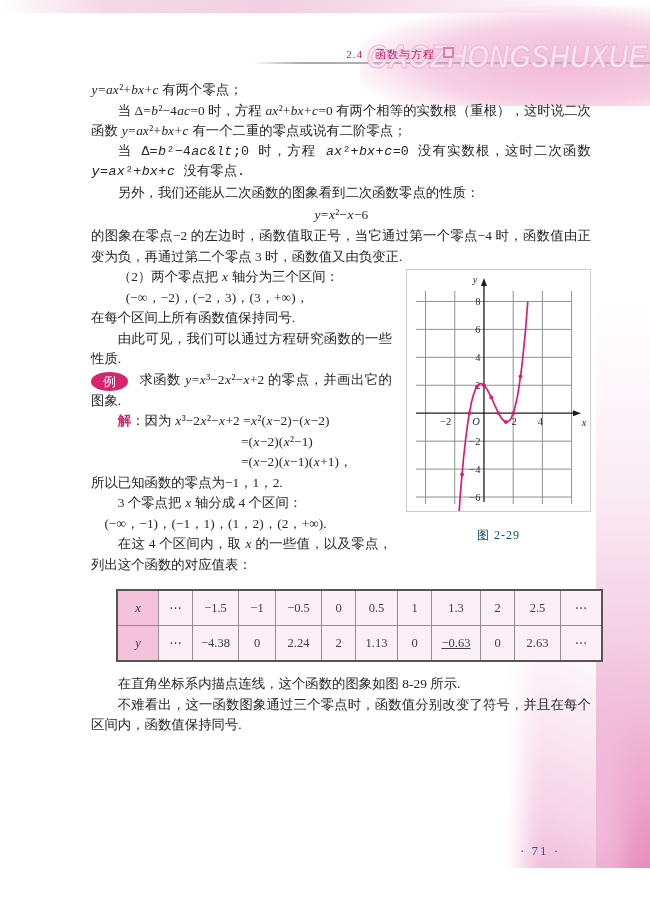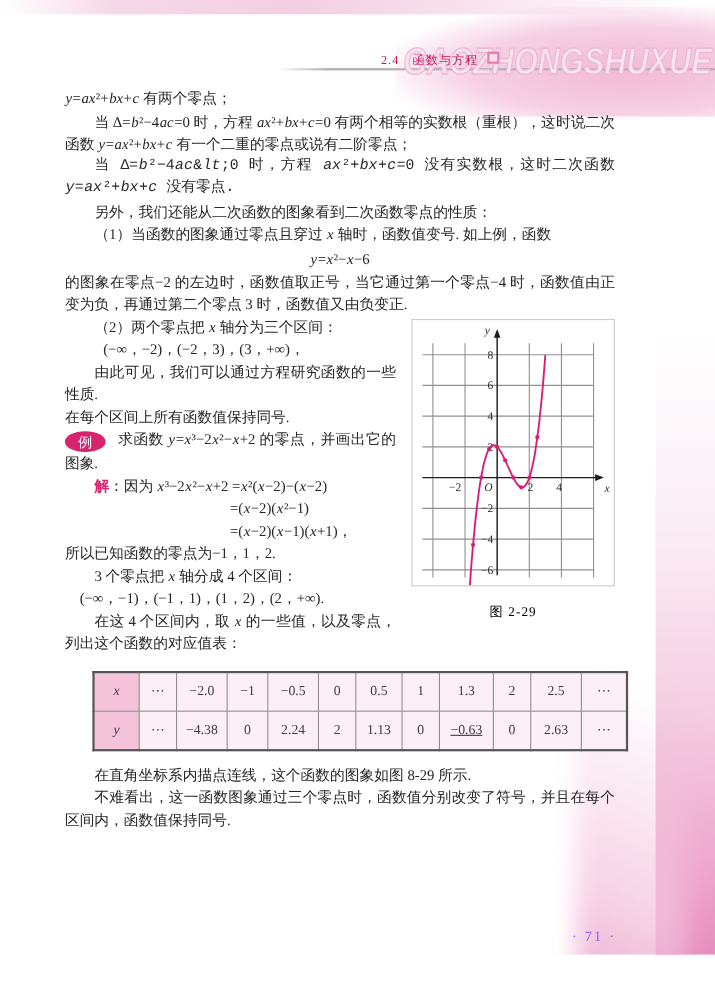--- a/index.html
+++ b/index.html
@@ -40,56 +40,56 @@
     background:linear-gradient(180deg, rgba(246,220,235,0) 0%, rgba(246,219,234,0.45) 28%,
       #f4cce1 58%, #eda3cb 82%, #e27fb4 100%);
   }
   .corner-soft{
     position:absolute; right:26px; top:600px; width:100px; height:312px;
     background:linear-gradient(205deg, rgba(246,215,232,0) 12%, rgba(243,198,222,0.75) 68%, rgba(236,162,202,0.9) 100%);
     filter:blur(11px); border-top-left-radius:70px;
   }
   
   .body{
-    position:absolute; left:59px; top:80px; width:500px;
+    position:absolute; left:91px; top:80px; width:500px;
     font-size:13.4px; line-height:20.5px; text-align:justify; color:#262626;
   }
   .para{margin:0;}
   .para.center{text-align:center; line-height:23px;}
   .v{font-style:italic; padding:0 0.5px;}
   .solve{color:#d6246e; font-weight:bold;}
   .badge{
     display:inline-block; background:#d6246e; color:#ffffff; width:37px; height:19px;
     line-height:19px; text-align:center; border-radius:50%; font-size:13px;
     margin-right:11px; vertical-align:-2px; text-indent:0;
   }
   
   .figbox{
     float:right; width:185px; margin:2px 0 10px 14px;
   }
   .fig-panel{
     width:183px; height:241px; border:1px solid #cccccc; background:#ffffff;
   }
   .fig-caption{
-    margin-top:13px; text-align:center; font-size:12px; color:#000000; letter-spacing:1px;
+    margin-top:13px; text-align:center; font-size:12px; color:#0c4a6e; letter-spacing:1px;
   }
   svg text{ font-family:"Liberation Serif","DejaVu Serif",serif; font-size:10.5px; fill:#2b2b2b; }
   svg text.it{ font-style:italic; }
   
   table.vals{
     clear:both; border-collapse:collapse; table-layout:fixed; width:462px;
     margin:14px 0 12px 25px; font-size:12.5px; color:#3d3d3d; border:2px solid #555555;
   }
   table.vals td{
     border:1px solid #8f8f8f; height:34px; text-align:center; background:#fcf0f6; padding:0;
   }
   table.vals td.hd{ background:#f4c3da; }
   
   .page-num{
-    position:absolute; left:520px; top:843px; font-size:13px; color:#8b5cf6; letter-spacing:2px;text-align:right;
+    position:absolute; left:520px; top:843px; font-size:13px; color:#0369a1; letter-spacing:2px;text-align:right;
   }
 </style>
 </head>
 <body>
 
 <div class="page">
 
   <div class="top-band"></div>
   <div class="header-glow"></div>
   <div class="right-band"></div>
@@ -99,21 +99,20 @@
   <div class="section-title">
     <span>2.4　函数与方程</span><span class="sq"></span>
   </div>
 
   <div class="body">
     <div>
         <div class="para"><i class="v">y</i>=<i class="v">ax</i>²+<i class="v">bx</i>+<i class="v">c</i> 有两个零点；</div>
         <div class="para" style="text-indent: 2em;">当 Δ=<i class="v">b</i>²−4<i class="v">ac</i>=0 时，方程 <i class="v">ax</i>²+<i class="v">bx</i>+<i class="v">c</i>=0 有两个相等的实数根（重根），这时说二次函数 <i class="v">y</i>=<i class="v">ax</i>²+<i class="v">bx</i>+<i class="v">c</i> 有一个二重的零点或说有二阶零点；</div>
         <div class="para" style="text-indent: 2em; font-family: Liberation Mono, monospace;">当 Δ=<i class="v">b</i>²−4<i class="v">ac</i>&amp;<i class="v">lt</i>;0 时，方程 <i class="v">ax</i>²+<i class="v">bx</i>+<i class="v">c</i>=0 没有实数根，这时二次函数 <i class="v">y</i>=<i class="v">ax</i>²+<i class="v">bx</i>+<i class="v">c</i> 没有零点.</div>
         <div class="para" style="text-indent: 2em;">另外，我们还能从二次函数的图象看到二次函数零点的性质：</div>
-        <div class="para" style="text-indent: 2em;">（1）当函数的图象通过零点且穿过 <i class="v">x</i> 轴时，函数值变号. 如上例，函数</div>
         <div class="para center"><i class="v">y</i>=<i class="v">x</i>²−<i class="v">x</i>−6</div>
         <div class="para">的图象在零点−2 的左边时，函数值取正号，当它通过第一个零点−4 时，函数值由正变为负，再通过第二个零点 3 时，函数值又由负变正.</div>
       </div>
 
     <figure class="figbox" style="margin:2px 0 10px 14px;">
       <div class="fig-panel">
         <svg id="plot" width="183" height="241" viewBox="0 0 183 241">
             <line x1="18.548284118116513" y1="21" x2="18.548284118116513" y2="234" stroke="#909090" stroke-width="1"></line>
             <line x1="47.75818036711891" y1="21" x2="47.75818036711891" y2="234" stroke="#909090" stroke-width="1"></line>
             <line x1="106.17797286512369" y1="21" x2="106.17797286512369" y2="234" stroke="#909090" stroke-width="1"></line>
@@ -155,38 +154,38 @@
             <circle cx="106.17797286512369" cy="143.20289855072463" r="1.9" fill="#d81d74"></circle>
             <circle cx="113.4804469273743" cy="106.45913043478261" r="1.9" fill="#d81d74"></circle>
           </svg>
       </div>
       <figcaption class="fig-caption">图 2-29</figcaption>
     </figure>
 
     <div>
         <div class="para" style="text-indent: 2em;">（2）两个零点把 <i class="v">x</i> 轴分为三个区间：</div>
         <div class="para" style="text-indent: 2.6em;">(−∞，−2)，(−2，3)，(3，+∞)，</div>
+        <div class="para">在每个区间上所有函数值保持同号.</div>
         <div class="para" style="text-indent: 2em;">由此可见，我们可以通过方程研究函数的一些性质.</div>
-        <div class="para">在每个区间上所有函数值保持同号.</div>
         <div class="para"><span class="badge">例</span>求函数 <i class="v">y</i>=<i class="v">x</i>³−2<i class="v">x</i>²−<i class="v">x</i>+2 的零点，并画出它的图象.</div>
         <div class="para" style="text-indent: 2em;"><span class="solve">解</span>：因为 <i class="v">x</i>³−2<i class="v">x</i>²−<i class="v">x</i>+2 =<i class="v">x</i>²(<i class="v">x</i>−2)−(<i class="v">x</i>−2)</div>
         <div class="para" style="padding-left: 150px;">=(<i class="v">x</i>−2)(<i class="v">x</i>²−1)</div>
         <div class="para" style="padding-left: 150px;">=(<i class="v">x</i>−2)(<i class="v">x</i>−1)(<i class="v">x</i>+1)，</div>
         <div class="para">所以已知函数的零点为−1，1，2.</div>
         <div class="para" style="text-indent: 2em;">3 个零点把 <i class="v">x</i> 轴分成 4 个区间：</div>
         <div class="para" style="text-indent: 1em;">(−∞，−1)，(−1，1)，(1，2)，(2，+∞).</div>
         <div class="para" style="text-indent: 2em;">在这 4 个区间内，取 <i class="v">x</i> 的一些值，以及零点，列出这个函数的对应值表：</div>
       </div>
 
     <table class="vals">
         <tbody>
           <tr>
             <td class="hd" style="width: 40px;"><i class="v">x</i></td>
             <td style="width: 33px;">⋯</td>
-            <td style="width: 45px;">−2.0</td>
+            <td style="width: 45px;">−1.5</td>
             <td style="width: 36px;">−1</td>
             <td style="width: 45px;">−0.5</td>
             <td style="width: 33px;">0</td>
             <td style="width: 41px;">0.5</td>
             <td style="width: 33px;">1</td>
             <td style="width: 48px;">1.3</td>
             <td style="width: 33px;">2</td>
             <td style="width: 45px;">2.5</td>
             <td style="width: 40px;">⋯</td>
           </tr>

